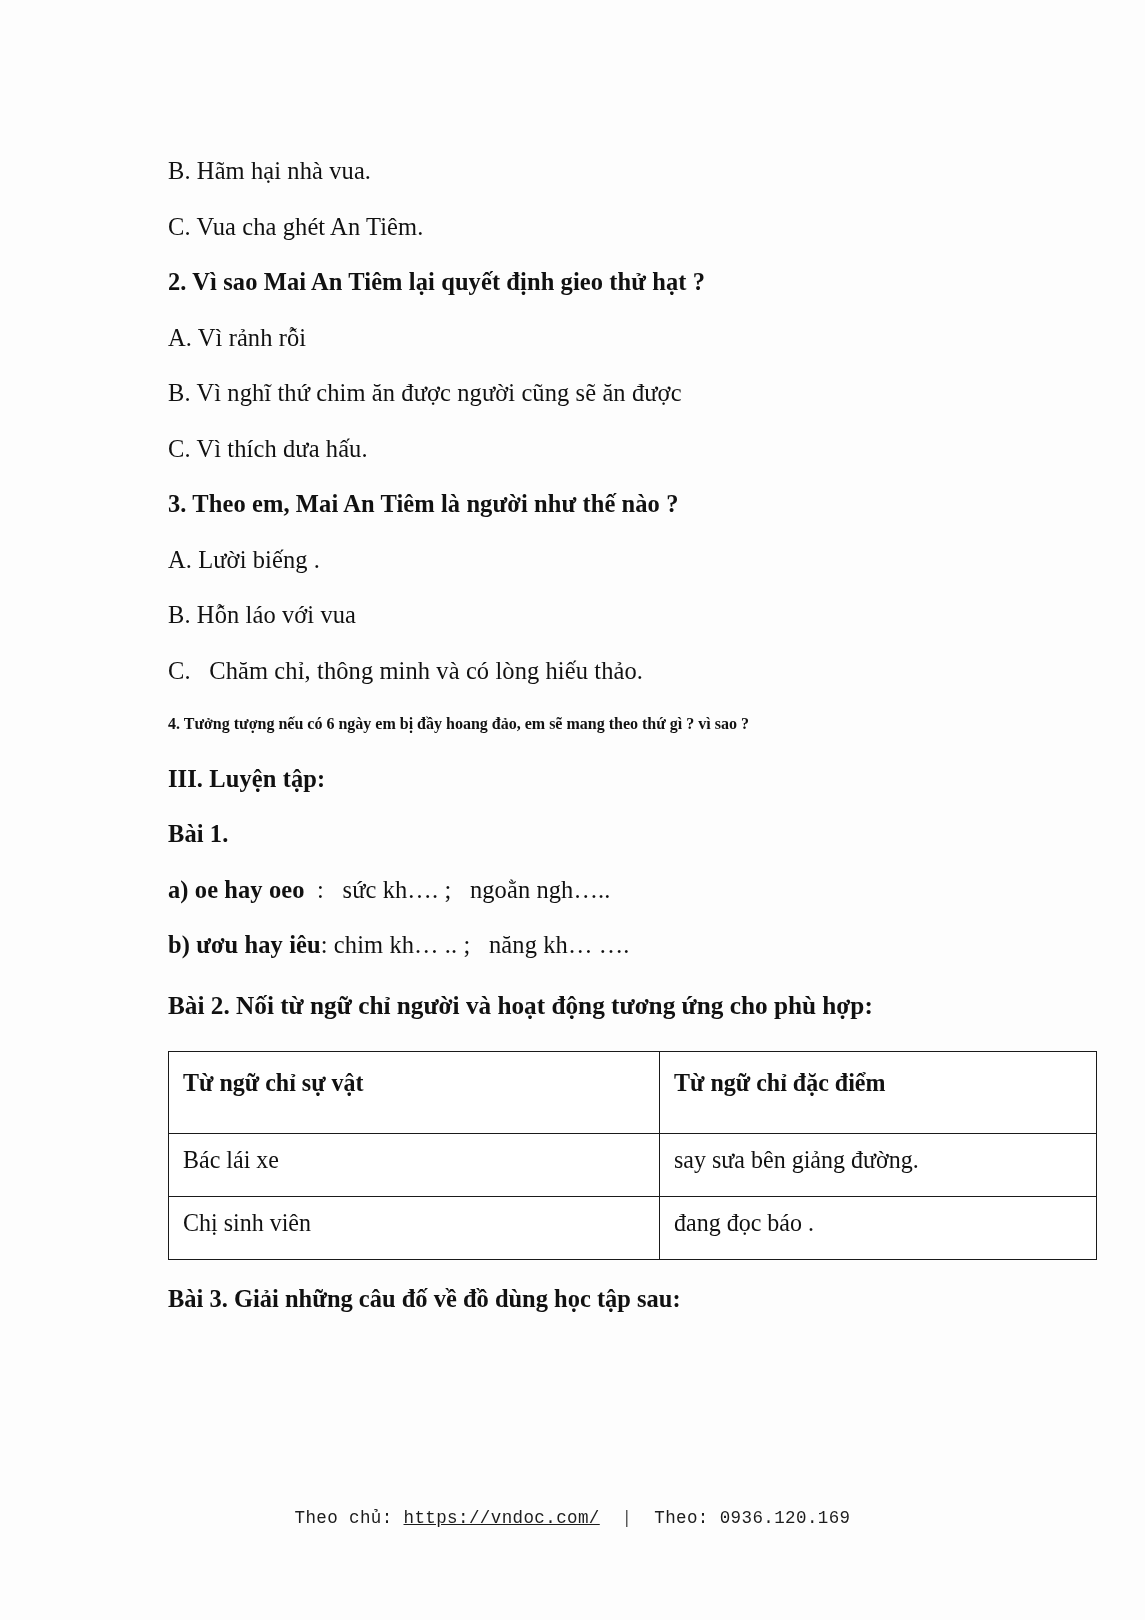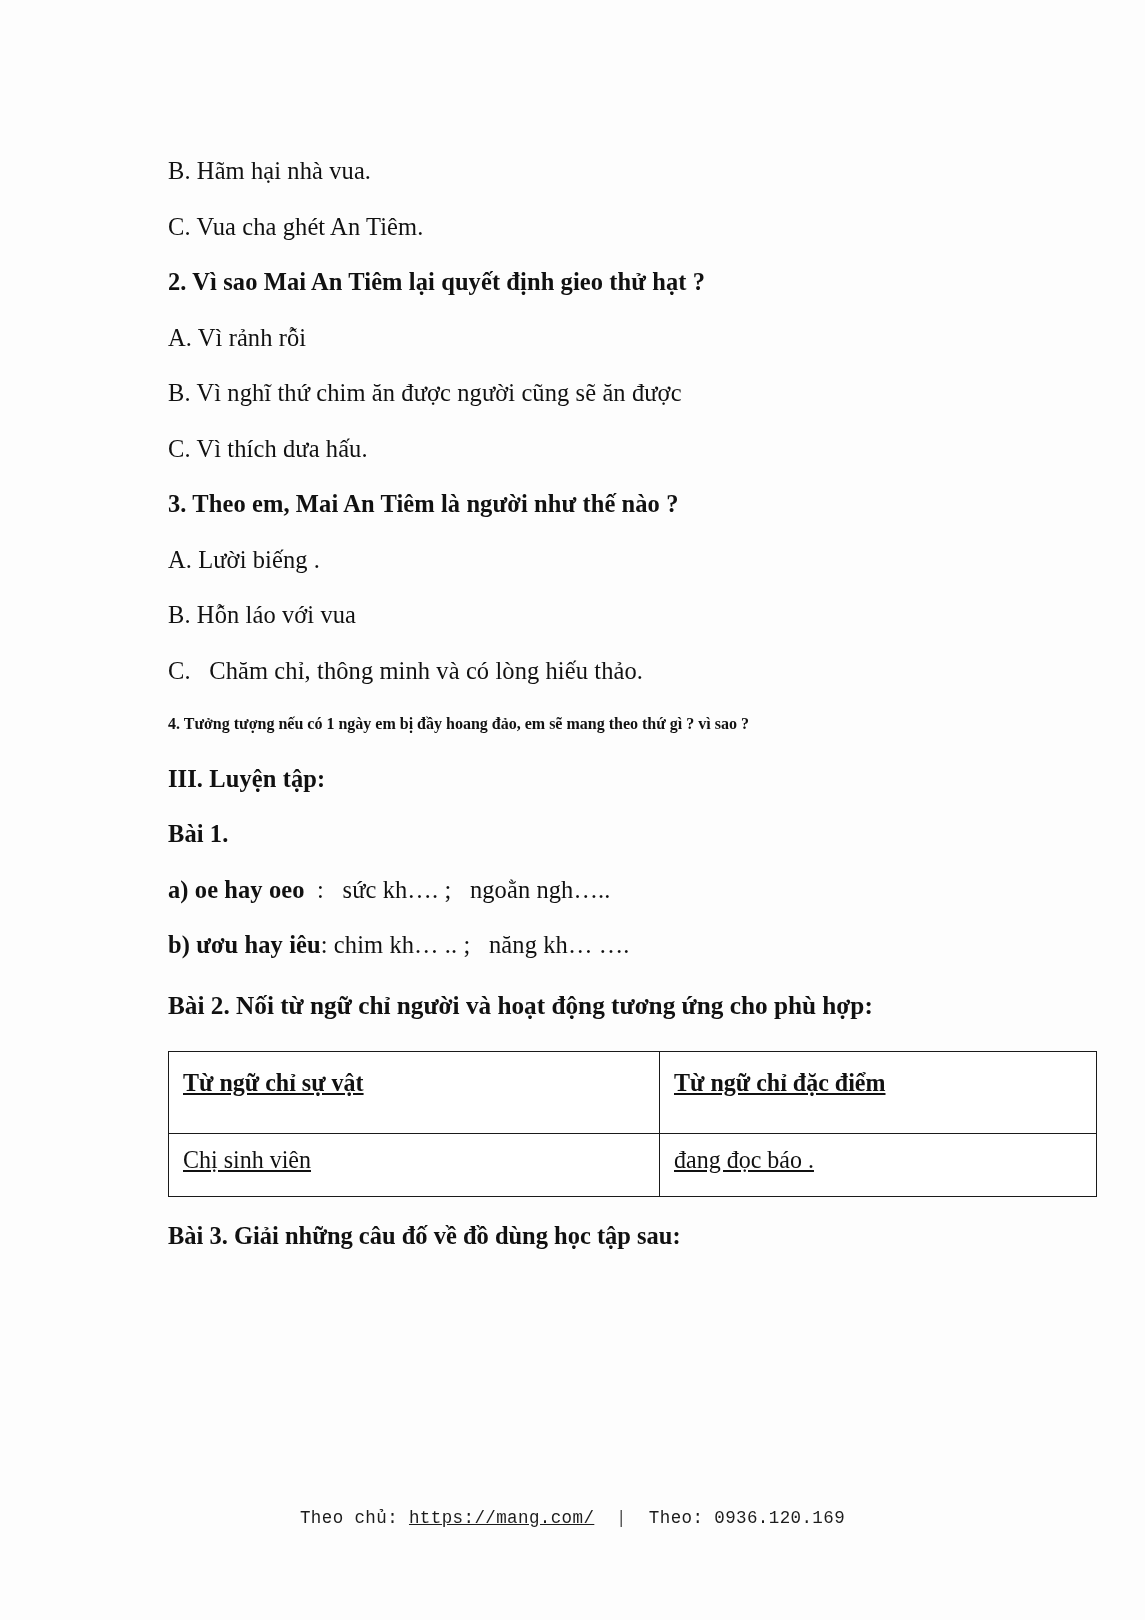--- a/index.html
+++ b/index.html
@@ -67,21 +67,20 @@
     transform: scaleX(0.99);
     transform-origin: left center;
   }
 
   
   table.match-table {
     border-collapse: collapse;
     width: 870px;
     margin: 0 0 24px 0;
     table-layout: fixed;
-    text-decoration: underline;
   }
   table.match-table td {
     border: 1.6px solid #1a1a1a;
     padding: 13px 14px 24px 14px;
     font-size: 25px;
     line-height: 1.0;
     vertical-align: top;
     background: #ffffff;
   }
   table.match-table td.col1 { width: 462px; }
@@ -139,21 +138,21 @@
     <p class="line q">2. Vì sao Mai An Tiêm lại quyết định gieo thử hạt ?</p>
     <p class="line">A. Vì rảnh rỗi</p>
     <p class="line">B. Vì nghĩ thứ chim ăn được người cũng sẽ ăn được</p>
     <p class="line">C. Vì thích dưa hấu.</p>
 
     <p class="line q">3. Theo em, Mai An Tiêm là người như thế nào ?</p>
     <p class="line">A. Lười biếng .</p>
     <p class="line">B. Hỗn láo với vua</p>
     <p class="line">C.   Chăm chỉ, thông minh và có lòng hiếu thảo.</p>
 
-    <p class="q-wrap">4. Tưởng tượng nếu có 1 ngày em bị đầy hoang đảo, em sẽ mang theo thứ gì ? vì sao ?</p>
+    <p class="q-wrap">4. Tưởng tượng nếu có 6 ngày em bị đầy hoang đảo, em sẽ mang theo thứ gì ? vì sao ?</p>
 
     <p class="line heading">III. Luyện tập:</p>
 
     <p class="line heading">Bài 1.</p>
 
     <p class="line"><span class="heading">a) oe hay oeo</span><span>  :   sức kh…. ;   ngoằn ngh…..</span></p>
 
     <p class="line"><span class="heading">b) ươu hay iêu</span><span>: chim kh… .. ;   năng kh… ….</span></p>
 
     <p class="bai2">Bài 2. Nối từ ngữ chỉ người và hoạt động tương ứng cho phù hợp:</p>
@@ -163,28 +162,36 @@
         <tr class="head">
           <td class="col1">
               <span class="cell-inner">Từ ngữ chỉ sự vật</span>
             </td>
           <td class="col2">
               <span class="cell-inner">Từ ngữ chỉ đặc điểm</span>
             </td>
         </tr>
         <tr>
           <td class="col1">
+              <span class="cell-inner">Bác lái xe</span>
+            </td>
+          <td class="col2">
+              <span class="cell-inner">say sưa bên giảng đường.</span>
+            </td>
+        </tr>
+        <tr>
+          <td class="col1">
               <span class="cell-inner">Chị sinh viên</span>
             </td>
           <td class="col2">
               <span class="cell-inner">đang đọc báo .</span>
             </td>
         </tr>
       </tbody>
     </table>
 
     <p class="bai3">Bài 3. Giải những câu đố về đồ dùng học tập sau:</p>
 
   </div>
 
-  <div class="footer"><span>Theo chủ: </span><a class="url" href="#">https://mang.com/</a><span class="sep">  |  </span><span>Theo: 0936.120.169</span></div>
+  <div class="footer"><span>Theo chủ: </span><a class="url" href="#">https://vndoc.com/</a><span class="sep">  |  </span><span>Theo: 0936.120.169</span></div>
 
 </div>
 
 </body></html>

